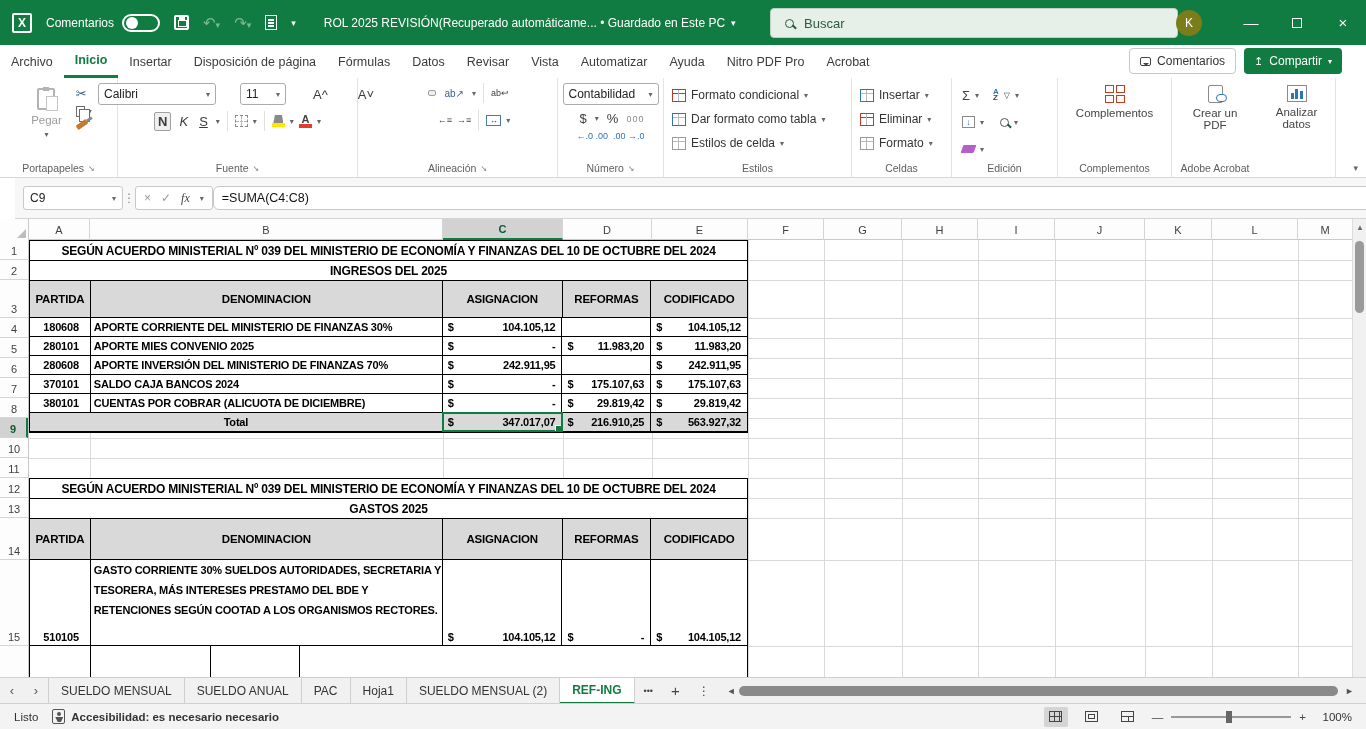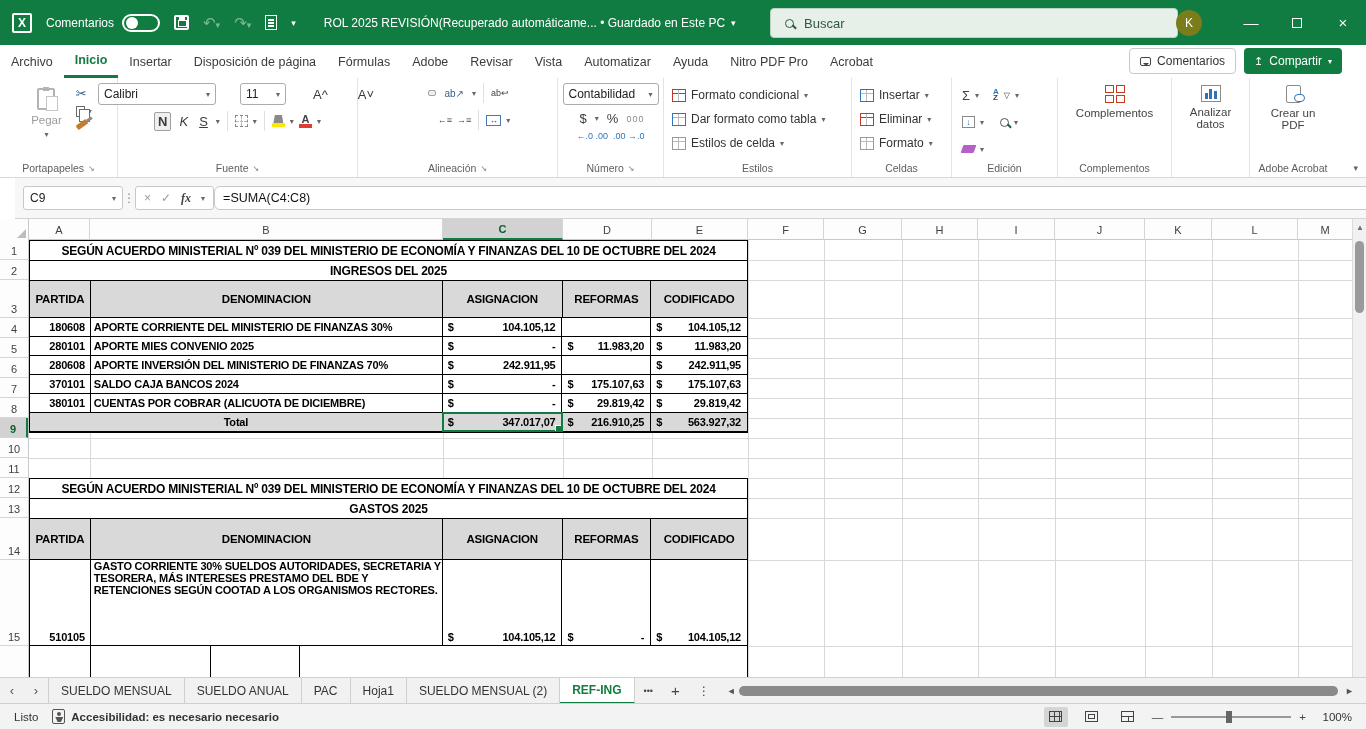--- a/index.html
+++ b/index.html
@@ -94,21 +94,21 @@
   .analyze-ico{width:20px;height:17px;border:1.4px solid #8a8a8a;position:relative;background:#fff;display:flex;align-items:flex-end;gap:1.5px;padding:2px 3px;}
   .analyze-ico i{display:block;width:3px;background:#2E75B6;}
   .pdf-ico{width:15px;height:18px;border:1.5px solid #8a8a8a;border-radius:2px;position:relative;background:#fff;}
   .pdf-ico::after{content:"";position:absolute;right:-5px;bottom:0px;width:9px;height:6px;border:1.6px solid #2E75B6;border-radius:4px;background:#fff;}
   .ribbon-collapse{position:absolute;right:8px;bottom:4px;font-size:9px;color:#666;}
 
   
   .fbar{position:absolute;top:178px;left:15px;width:1366px;height:41px;background:#f7f7f7;border-bottom:1px solid #d4d4d4;display:flex;align-items:center;padding:0 0 0 8px;gap:0;}
   .namebox{width:100px;height:24px;background:#fff;border:1px solid #c8c8c8;border-radius:3px;display:flex;align-items:center;justify-content:space-between;padding:0 6px;font-size:12px;color:#222;}
   .fx-cluster{height:24px;background:#fff;border:1px solid #c8c8c8;border-radius:3px;display:flex;align-items:center;gap:10px;padding:0 8px;color:#9a9a9a;font-size:12px;}
-  .fx-it{font-style:italic;font-family:"Liberation Serif",serif;color:#444;font-weight:bold;}
+  .fx-it{font-style:italic;font-family:"Liberation Serif",serif;color:#444;}
   .kebab{color:#888;font-size:12px;}
   .fml{flex:1;height:24px;background:#fff;border:1px solid #c8c8c8;border-radius:6px;display:flex;align-items:center;padding:0 8px;font-size:12.5px;color:#111;font-family:"DejaVu Sans Mono",monospace;}
 
   
   .gridarea{position:absolute;top:219px;left:0;width:1366px;height:458px;background:#fff;}
   .colhdrs{position:absolute;top:0;left:0;height:21px;width:1352px;display:flex;background:#fdfdfd;border-bottom:1px solid #c9c9c9;}
   .corner{width:29px;height:21px;border-right:1px solid #c9c9c9;position:relative;background:#fdfdfd;}
   .corner::after{content:"";position:absolute;right:2px;bottom:2px;border-left:9px solid transparent;border-bottom:9px solid #bdbdbd;}
   .chd{height:21px;border-right:1px solid #d5d5d5;display:flex;align-items:center;justify-content:center;font-size:11px;color:#3f3f3f;}
   .chd.sel{background:#D2D2D2;border-bottom:2px solid #107C41;color:#0c5c31;font-weight:bold;}
@@ -124,33 +124,33 @@
   .xtable{position:absolute;left:0;width:719px;background:#fff;border:1px solid #000;z-index:2;font-size:11px;color:#000;letter-spacing:-0.2px;}
   .trow{display:flex;border-bottom:1px solid #000;}
   .trow:last-child{border-bottom:1px solid #000;}
   .cell{border-right:1px solid #000;display:flex;align-items:center;overflow:hidden;}
   .cell:last-child{border-right:none;}
   .t-title{height:19px;align-items:center;justify-content:center;font-weight:bold;font-size:12px;}
   .t-sub{height:19px;align-items:center;justify-content:center;font-weight:bold;font-size:12px;}
   .hdrrow .cell{background:#D9D9D9;font-weight:bold;justify-content:center;align-items:center;font-size:11.5px;}
   .datarow{height:19px;}
   .datarow .cell{font-weight:bold;}
-  .cpart{justify-content:flex-end;padding-right:5px;}
+  .cpart{justify-content:flex-end;padding-right:11px;}
   .cden{justify-content:flex-start;padding-left:3px;}
   .money{justify-content:space-between;padding:0 6px 0 5px;}
   .money .val{margin-left:auto;}
   .totalrow{height:19px;background:#D9D9D9;font-weight:bold;}
   .totalrow .cell{background:#D9D9D9;}
   .ctotal{justify-content:center;}
   .selcell{position:relative;outline:2px solid #107C41;outline-offset:-1px;z-index:3;}
   .selcell::after{content:"";position:absolute;right:-2px;bottom:-2px;width:6px;height:6px;background:#107C41;border:1px solid #fff;z-index:4;}
   .tallhdr{height:41px;}
   .t2r1{height:86px;}
   .t2r1 .cell{font-weight:bold;align-items:flex-end;padding-bottom:2px;}
-  .t2r1 .cden{align-items:flex-start;padding-top:0;line-height:12px;}
+  .t2r1 .cden{align-items:flex-start;padding-top:0;line-height:20px;}
   .t2r2{height:60px;border-bottom:none;}
   .t2r2 .cell{font-weight:bold;align-items:flex-start;line-height:20px;}
   .vscroll{position:absolute;right:0;top:0;width:14px;height:458px;background:#f1f1f1;border-left:1px solid #dcdcdc;}
   .vthumb{position:absolute;left:2px;top:22px;width:9px;height:72px;background:#9a9a9a;border-radius:5px;}
   .varrow{position:absolute;left:3px;font-size:8px;color:#707070;}
 
   
   .sheetbar{position:absolute;top:677px;left:0;width:1366px;height:26px;background:#f1f1f1;border-top:1px solid #d0d0d0;display:flex;align-items:center;font-size:12px;color:#333;}
   .snav{width:24px;text-align:center;color:#555;font-size:13px;}
   .stab{padding:0 12px;height:26px;display:flex;align-items:center;border-right:1px solid #cfcfcf;white-space:nowrap;}
@@ -219,21 +219,21 @@
       <div class="winbtn">×</div>
     </div>
   </div>
 
   <div class="ribbontabs">
     <div class="rtab">Archivo</div>
     <div class="rtab active">Inicio</div>
     <div class="rtab">Insertar</div>
     <div class="rtab">Disposición de página</div>
     <div class="rtab">Fórmulas</div>
-    <div class="rtab">Adobe</div>
+    <div class="rtab">Datos</div>
     <div class="rtab">Revisar</div>
     <div class="rtab">Vista</div>
     <div class="rtab">Automatizar</div>
     <div class="rtab">Ayuda</div>
     <div class="rtab">Nitro PDF Pro</div>
     <div class="rtab">Acrobat</div>
     <div class="rtabs-right">
       <div class="btn-comments">
         <span class="comment-ico"></span>
         <span>Comentarios</span>
@@ -444,39 +444,39 @@
             <span></span>
             <span></span>
           </span>
         <span>Complementos</span>
       </div>
       <div class="rg-label">
           <span>Complementos</span>
         </div>
     </div>
 
+    <div class="rgroup" style="width:86px;border-right:none;">
+      <div class="bigbtn" style="width:66px">
+        <span class="pdf-ico"></span>
+        <span>Crear un PDF</span>
+      </div>
+      <div class="rg-label">
+          <span>Adobe Acrobat</span>
+        </div>
+    </div>
+
     <div class="rgroup" style="width:78px">
       <div class="bigbtn" style="width:70px">
         <span class="analyze-ico">
             <i style="height:6px"></i>
             <i style="height:10px"></i>
             <i style="height:8px"></i>
           </span>
         <span>Analizar datos</span>
       </div>
-    </div>
-
-    <div class="rgroup" style="width:86px;border-right:none;">
-      <div class="bigbtn" style="width:66px">
-        <span class="pdf-ico"></span>
-        <span>Crear un PDF</span>
-      </div>
-      <div class="rg-label">
-          <span>Adobe Acrobat</span>
-        </div>
     </div>
     <span class="ribbon-collapse">▾</span>
   </div>
 
   <div class="fbar">
     <div class="namebox">
         <span>C9</span>
         <span class="carets">▾</span>
       </div>
     <span class="kebab">⋮</span>

